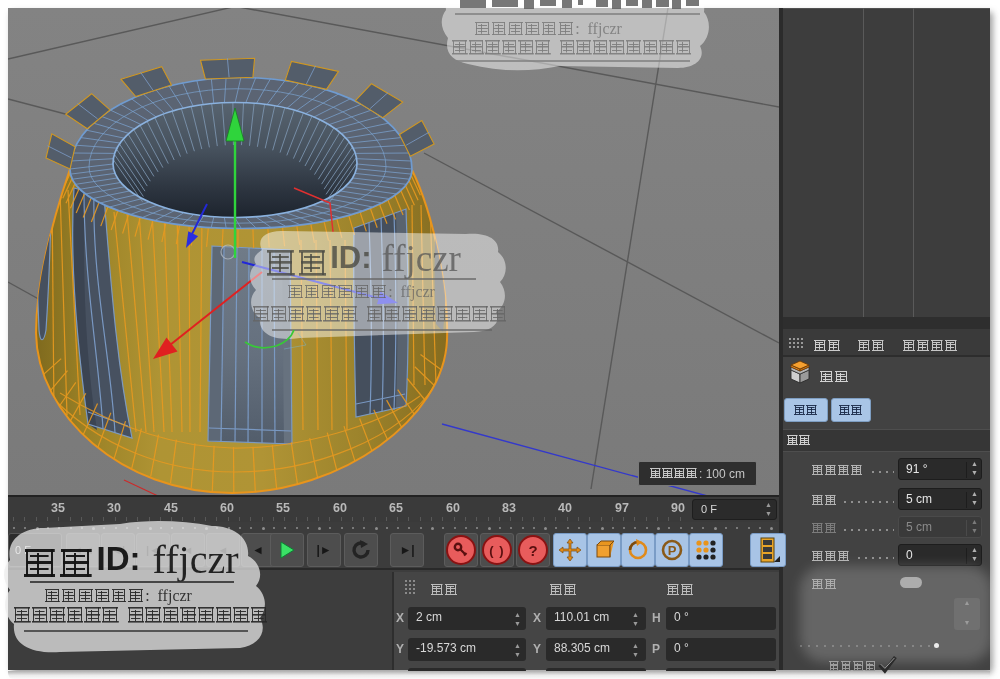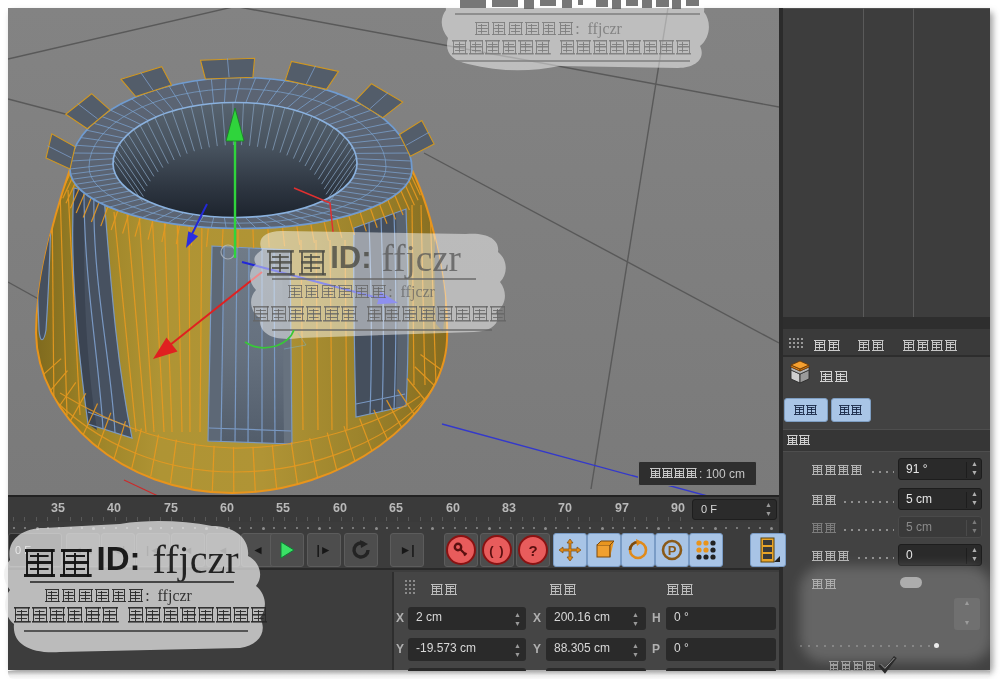--- a/index.html
+++ b/index.html
@@ -426,29 +426,29 @@
 <div class="a" style="left:589px;top:517px;width:1px;height:4px;background:#585858"></div>
 <div class="a" style="left:601px;top:517px;width:1px;height:4px;background:#585858"></div>
 <div class="a" style="left:612px;top:517px;width:1px;height:4px;background:#585858"></div>
 <div class="a" style="left:623px;top:517px;width:1px;height:4px;background:#585858"></div>
 <div class="a" style="left:634px;top:517px;width:1px;height:4px;background:#585858"></div>
 <div class="a" style="left:646px;top:517px;width:1px;height:4px;background:#585858"></div>
 <div class="a" style="left:657px;top:517px;width:1px;height:4px;background:#585858"></div>
 <div class="a" style="left:668px;top:517px;width:1px;height:4px;background:#585858"></div>
 <div class="a" style="left:680px;top:517px;width:1px;height:4px;background:#585858"></div>
 <div class="a" style="left:44px;top:501px;width:28px;text-align:center;font-size:12.5px;font-weight:bold;color:#b9b9b9;">35</div>
-<div class="a" style="left:100px;top:501px;width:28px;text-align:center;font-size:12.5px;font-weight:bold;color:#b9b9b9;">40</div>
-<div class="a" style="left:157px;top:501px;width:28px;text-align:center;font-size:12.5px;font-weight:bold;color:#b9b9b9;">75</div>
+<div class="a" style="left:100px;top:501px;width:28px;text-align:center;font-size:12.5px;font-weight:bold;color:#b9b9b9;">30</div>
+<div class="a" style="left:157px;top:501px;width:28px;text-align:center;font-size:12.5px;font-weight:bold;color:#b9b9b9;">45</div>
 <div class="a" style="left:213px;top:501px;width:28px;text-align:center;font-size:12.5px;font-weight:bold;color:#b9b9b9;">60</div>
 <div class="a" style="left:269px;top:501px;width:28px;text-align:center;font-size:12.5px;font-weight:bold;color:#b9b9b9;">55</div>
 <div class="a" style="left:326px;top:501px;width:28px;text-align:center;font-size:12.5px;font-weight:bold;color:#b9b9b9;">60</div>
 <div class="a" style="left:382px;top:501px;width:28px;text-align:center;font-size:12.5px;font-weight:bold;color:#b9b9b9;">65</div>
 <div class="a" style="left:439px;top:501px;width:28px;text-align:center;font-size:12.5px;font-weight:bold;color:#b9b9b9;">60</div>
 <div class="a" style="left:495px;top:501px;width:28px;text-align:center;font-size:12.5px;font-weight:bold;color:#b9b9b9;">83</div>
-<div class="a" style="left:551px;top:501px;width:28px;text-align:center;font-size:12.5px;font-weight:bold;color:#b9b9b9;">70</div>
+<div class="a" style="left:551px;top:501px;width:28px;text-align:center;font-size:12.5px;font-weight:bold;color:#b9b9b9;">40</div>
 <div class="a" style="left:608px;top:501px;width:28px;text-align:center;font-size:12.5px;font-weight:bold;color:#b9b9b9;">97</div>
 <div class="a" style="left:664px;top:501px;width:28px;text-align:center;font-size:12.5px;font-weight:bold;color:#b9b9b9;">90</div>
 <div class="a" style="left:692px;top:499px;width:85px;height:21px;background:#2b2b2b;border:1px solid #1e1e1e;border-radius:3px;color:#d8d8d8;font-size:11px;line-height:19px;padding-left:8px;">0 F<span style="position:absolute;right:4px;top:0;color:#999;font-size:7px;line-height:9px;">▲<br>▼</span></div>
 <div class="a" style="left:8px;top:522px;width:771px;height:48px;background:#3c3c3c;border-bottom:2px solid #292929"></div>
 <div class="a" style="left:13px;top:527px;width:2px;height:2px;border-radius:50%;background:#8e8e8e"></div>
 <div class="a" style="left:24px;top:527px;width:2px;height:2px;border-radius:50%;background:#8e8e8e"></div>
 <div class="a" style="left:36px;top:527px;width:3px;height:3px;border-radius:50%;background:#8e8e8e"></div>
 <div class="a" style="left:47px;top:527px;width:2px;height:2px;border-radius:50%;background:#8e8e8e"></div>
 <div class="a" style="left:58px;top:527px;width:2px;height:2px;border-radius:50%;background:#8e8e8e"></div>
 <div class="a" style="left:70px;top:527px;width:2px;height:2px;border-radius:50%;background:#8e8e8e"></div>
@@ -625,21 +625,21 @@
 <div class="a" style="left:405px;top:592px;width:2px;height:2px;background:#8a8a8a"></div>
 <div class="a" style="left:409px;top:592px;width:2px;height:2px;background:#8a8a8a"></div>
 <div class="a" style="left:413px;top:592px;width:2px;height:2px;background:#8a8a8a"></div>
 <div class="a" style="left:431px;top:581px"><i style="display:inline-block;width:12.0px;height:11.4px;margin-right:2px;background:linear-gradient(#bdbdbd,#bdbdbd) 50% 2%/96% 1.2px,linear-gradient(#bdbdbd,#bdbdbd) 50% 47%/82% 1.2px,linear-gradient(#bdbdbd,#bdbdbd) 50% 98%/100% 1.2px,linear-gradient(#bdbdbd,#bdbdbd) 8% 55%/1.0px 86%,linear-gradient(#bdbdbd,#bdbdbd) 92% 52%/1.0px 94%,linear-gradient(#bdbdbd,#bdbdbd) 50% 26%/60% 1.0px,linear-gradient(#bdbdbd,#bdbdbd) 50% 73%/60% 1.0px,linear-gradient(#bdbdbd,#bdbdbd) 46% 55%/1.0px 70%;background-repeat:no-repeat;"></i><i style="display:inline-block;width:12.0px;height:11.4px;margin-right:2px;background:linear-gradient(#bdbdbd,#bdbdbd) 50% 2%/96% 1.2px,linear-gradient(#bdbdbd,#bdbdbd) 50% 47%/82% 1.2px,linear-gradient(#bdbdbd,#bdbdbd) 50% 98%/100% 1.2px,linear-gradient(#bdbdbd,#bdbdbd) 8% 55%/1.0px 86%,linear-gradient(#bdbdbd,#bdbdbd) 92% 52%/1.0px 94%,linear-gradient(#bdbdbd,#bdbdbd) 50% 26%/60% 1.0px,linear-gradient(#bdbdbd,#bdbdbd) 50% 73%/60% 1.0px,linear-gradient(#bdbdbd,#bdbdbd) 46% 55%/1.0px 70%;background-repeat:no-repeat;"></i></div>
 <div class="a" style="left:550px;top:581px"><i style="display:inline-block;width:12.0px;height:11.4px;margin-right:2px;background:linear-gradient(#bdbdbd,#bdbdbd) 50% 2%/96% 1.2px,linear-gradient(#bdbdbd,#bdbdbd) 50% 47%/82% 1.2px,linear-gradient(#bdbdbd,#bdbdbd) 50% 98%/100% 1.2px,linear-gradient(#bdbdbd,#bdbdbd) 8% 55%/1.0px 86%,linear-gradient(#bdbdbd,#bdbdbd) 92% 52%/1.0px 94%,linear-gradient(#bdbdbd,#bdbdbd) 50% 26%/60% 1.0px,linear-gradient(#bdbdbd,#bdbdbd) 50% 73%/60% 1.0px,linear-gradient(#bdbdbd,#bdbdbd) 46% 55%/1.0px 70%;background-repeat:no-repeat;"></i><i style="display:inline-block;width:12.0px;height:11.4px;margin-right:2px;background:linear-gradient(#bdbdbd,#bdbdbd) 50% 2%/96% 1.2px,linear-gradient(#bdbdbd,#bdbdbd) 50% 47%/82% 1.2px,linear-gradient(#bdbdbd,#bdbdbd) 50% 98%/100% 1.2px,linear-gradient(#bdbdbd,#bdbdbd) 8% 55%/1.0px 86%,linear-gradient(#bdbdbd,#bdbdbd) 92% 52%/1.0px 94%,linear-gradient(#bdbdbd,#bdbdbd) 50% 26%/60% 1.0px,linear-gradient(#bdbdbd,#bdbdbd) 50% 73%/60% 1.0px,linear-gradient(#bdbdbd,#bdbdbd) 46% 55%/1.0px 70%;background-repeat:no-repeat;"></i></div>
 <div class="a" style="left:667px;top:581px"><i style="display:inline-block;width:12.0px;height:11.4px;margin-right:2px;background:linear-gradient(#bdbdbd,#bdbdbd) 50% 2%/96% 1.2px,linear-gradient(#bdbdbd,#bdbdbd) 50% 47%/82% 1.2px,linear-gradient(#bdbdbd,#bdbdbd) 50% 98%/100% 1.2px,linear-gradient(#bdbdbd,#bdbdbd) 8% 55%/1.0px 86%,linear-gradient(#bdbdbd,#bdbdbd) 92% 52%/1.0px 94%,linear-gradient(#bdbdbd,#bdbdbd) 50% 26%/60% 1.0px,linear-gradient(#bdbdbd,#bdbdbd) 50% 73%/60% 1.0px,linear-gradient(#bdbdbd,#bdbdbd) 46% 55%/1.0px 70%;background-repeat:no-repeat;"></i><i style="display:inline-block;width:12.0px;height:11.4px;margin-right:2px;background:linear-gradient(#bdbdbd,#bdbdbd) 50% 2%/96% 1.2px,linear-gradient(#bdbdbd,#bdbdbd) 50% 47%/82% 1.2px,linear-gradient(#bdbdbd,#bdbdbd) 50% 98%/100% 1.2px,linear-gradient(#bdbdbd,#bdbdbd) 8% 55%/1.0px 86%,linear-gradient(#bdbdbd,#bdbdbd) 92% 52%/1.0px 94%,linear-gradient(#bdbdbd,#bdbdbd) 50% 26%/60% 1.0px,linear-gradient(#bdbdbd,#bdbdbd) 50% 73%/60% 1.0px,linear-gradient(#bdbdbd,#bdbdbd) 46% 55%/1.0px 70%;background-repeat:no-repeat;"></i></div>
 <div class="a" style="left:396px;top:611px;color:#b0b0b0;font-size:12px;font-weight:bold;">X</div>
 <div class="a" style="left:408px;top:607px;width:118px;height:23px;background:#2a2a2a;border-radius:3px;color:#d8d8d8;font-size:12px;line-height:21px;padding-left:8px;">2 cm</div>
 <div class="a" style="left:514px;top:610px;color:#9a9a9a;font-size:7px;line-height:9px;">▲<br>▼</div>
 <div class="a" style="left:533px;top:611px;color:#b0b0b0;font-size:12px;font-weight:bold;">X</div>
-<div class="a" style="left:546px;top:607px;width:100px;height:23px;background:#2a2a2a;border-radius:3px;color:#d8d8d8;font-size:12px;line-height:21px;padding-left:8px;">200.16 cm</div>
+<div class="a" style="left:546px;top:607px;width:100px;height:23px;background:#2a2a2a;border-radius:3px;color:#d8d8d8;font-size:12px;line-height:21px;padding-left:8px;">110.01 cm</div>
 <div class="a" style="left:632px;top:610px;color:#9a9a9a;font-size:7px;line-height:9px;">▲<br>▼</div>
 <div class="a" style="left:652px;top:611px;color:#b0b0b0;font-size:12px;font-weight:bold;">H</div>
 <div class="a" style="left:666px;top:607px;width:110px;height:23px;background:#2a2a2a;border-radius:3px;color:#d8d8d8;font-size:12px;line-height:21px;padding-left:8px;">0 °</div>
 <div class="a" style="left:396px;top:642px;color:#b0b0b0;font-size:12px;font-weight:bold;">Y</div>
 <div class="a" style="left:408px;top:638px;width:118px;height:23px;background:#2a2a2a;border-radius:3px;color:#d8d8d8;font-size:12px;line-height:21px;padding-left:8px;">-19.573 cm</div>
 <div class="a" style="left:514px;top:641px;color:#9a9a9a;font-size:7px;line-height:9px;">▲<br>▼</div>
 <div class="a" style="left:533px;top:642px;color:#b0b0b0;font-size:12px;font-weight:bold;">Y</div>
 <div class="a" style="left:546px;top:638px;width:100px;height:23px;background:#2a2a2a;border-radius:3px;color:#d8d8d8;font-size:12px;line-height:21px;padding-left:8px;">88.305 cm</div>
 <div class="a" style="left:632px;top:641px;color:#9a9a9a;font-size:7px;line-height:9px;">▲<br>▼</div>
 <div class="a" style="left:652px;top:642px;color:#b0b0b0;font-size:12px;font-weight:bold;">P</div>

